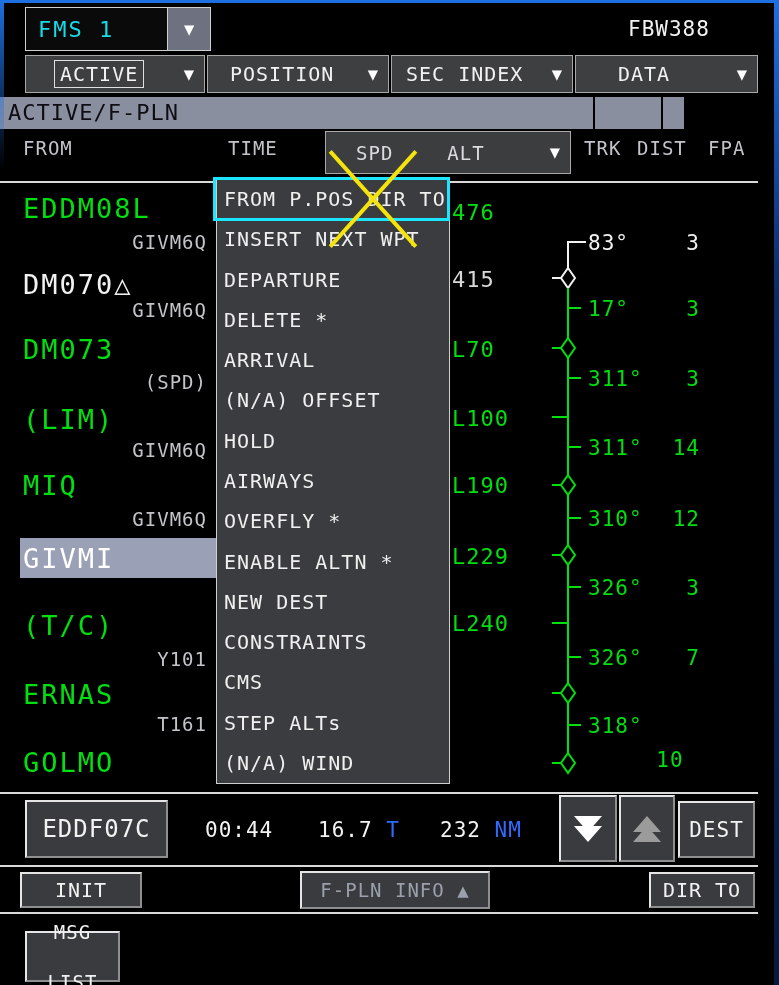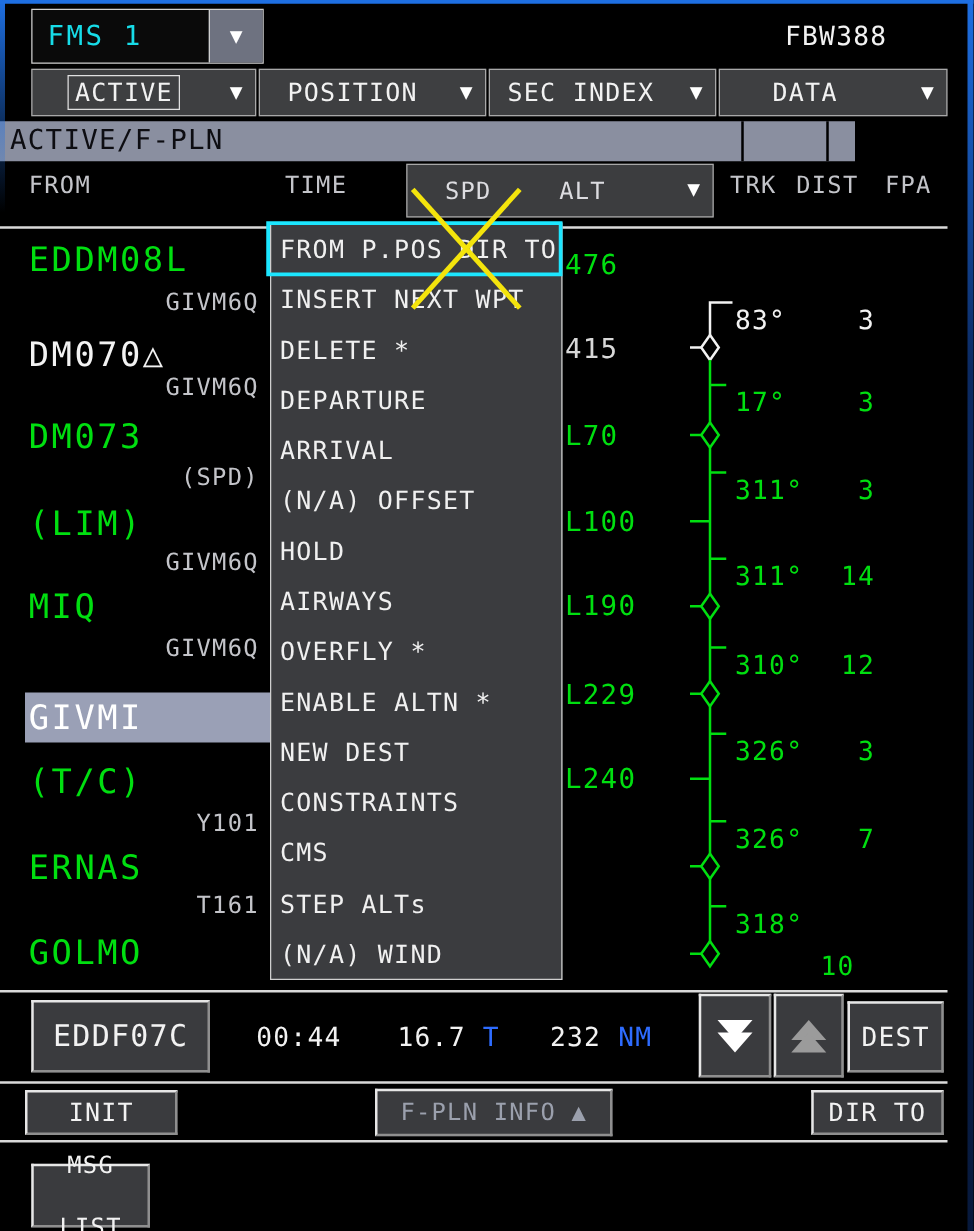--- a/index.html
+++ b/index.html
@@ -18,21 +18,21 @@
   .edge-right{right:0;top:0;width:5px;height:985px;background:linear-gradient(#1e6fe2,#0b2a62 30%,#07193c);z-index:20;}
   
   .btn{background:#3a3b3e;border:2px solid;border-color:#e6e6e6 #8f8f8f #8f8f8f #e6e6e6;
        color:#f2f2f2;display:flex;align-items:center;justify-content:center;box-sizing:border-box;}
   .ddbtn{background:#3e3f41;border:1px solid #a8a8a8;color:#f2f2f2;display:flex;align-items:center;box-sizing:border-box;}
   .tri-down{font-size:17px;color:#fff;line-height:1;}
   .hline{background:#d9d9d9;height:2px;}
   .sub{font-size:19px;letter-spacing:1px;color:#c3c4c9;text-align:right;width:185px;}
   .wpt{font-size:27px;letter-spacing:2px;}
   .altv{font-size:22px;letter-spacing:1px;}
-  .legv{font-size:21px;letter-spacing:1px;margin-top:13px;}
+  .legv{font-size:21px;letter-spacing:1px;}
   .menu{left:216px;top:178px;width:234px;height:606px;background:#3b3c3f;border:1px solid #cfcfcf;
         z-index:5;display:flex;flex-direction:column;box-sizing:border-box;}
   .menu-item{flex:1;display:flex;align-items:center;padding-left:7px;font-size:20px;letter-spacing:1px;color:#f0f0f0;}
   .sel-ring{left:213px;top:177px;width:237px;height:44px;border:3px solid #1ce6ff;z-index:6;box-sizing:border-box;}
   .xbar{width:128px;height:4px;background:#f4e40c;z-index:10;left:309px;top:197px;}
   .arrowstack{display:flex;flex-direction:column;align-items:center;justify-content:center;}
   .tri{width:0;height:0;border-left:14px solid transparent;border-right:14px solid transparent;}
   .tri.down{border-top:16px solid #fff;margin:-3px 0;}
   .tri.up{border-bottom:16px solid #9b9b9b;margin:-3px 0;}
 </style>
@@ -92,21 +92,21 @@
   <div class="abs wpt green" style="left:23px;top:193px;">EDDM08L</div>
   <div class="abs sub" style="left:22px;top:231px;">GIVM6Q</div>
   <div class="abs wpt white" style="left:23px;top:269px;">DM070△</div>
   <div class="abs sub" style="left:22px;top:299px;">GIVM6Q</div>
   <div class="abs wpt green" style="left:23px;top:334px;">DM073</div>
   <div class="abs sub" style="left:22px;top:371px;">(SPD)</div>
   <div class="abs wpt green" style="left:23px;top:404px;">(LIM)</div>
   <div class="abs sub" style="left:22px;top:439px;">GIVM6Q</div>
   <div class="abs wpt green" style="left:23px;top:470px;">MIQ</div>
   <div class="abs sub" style="left:22px;top:508px;">GIVM6Q</div>
-  <div class="abs" style="left:20px;top:554px;width:217px;height:40px;background:#9aa0b6;">
+  <div class="abs" style="left:20px;top:538px;width:217px;height:40px;background:#9aa0b6;">
     <span class="wpt" style="position:absolute;left:3px;top:5px;color:#fff;">GIVMI</span>
   </div>
   <div class="abs wpt green" style="left:23px;top:610px;">(T/C)</div>
   <div class="abs sub" style="left:22px;top:648px;">Y101</div>
   <div class="abs wpt green" style="left:23px;top:679px;">ERNAS</div>
   <div class="abs sub" style="left:22px;top:713px;">T161</div>
   <div class="abs wpt green" style="left:23px;top:747px;">GOLMO</div>
 
   <div class="abs altv green" style="left:452px;top:200px;">476</div>
   <div class="abs altv gray" style="left:452px;top:267px;color:#d8d8d8;">415</div>
@@ -160,22 +160,22 @@
   <div class="abs legv green" style="left:588px;top:576px;">326°</div>
   <div class="abs legv green" style="left:640px;top:576px;width:60px;text-align:right;">3</div>
   <div class="abs legv green" style="left:588px;top:646px;">326°</div>
   <div class="abs legv green" style="left:640px;top:646px;width:60px;text-align:right;">7</div>
   <div class="abs legv green" style="left:588px;top:714px;">318°</div>
   <div class="abs legv green" style="left:640px;top:748px;width:60px;text-align:center;">10</div>
 
   <div class="abs menu">
     <div class="menu-item">FROM P.POS DIR TO</div>
     <div class="menu-item">INSERT NEXT WPT</div>
+    <div class="menu-item">DEPARTURE</div>
     <div class="menu-item">DELETE *</div>
-    <div class="menu-item">DEPARTURE</div>
     <div class="menu-item disabled">ARRIVAL</div>
     <div class="menu-item disabled">(N/A) OFFSET</div>
     <div class="menu-item">HOLD</div>
     <div class="menu-item">AIRWAYS</div>
     <div class="menu-item">OVERFLY *</div>
     <div class="menu-item">ENABLE ALTN *</div>
     <div class="menu-item">NEW DEST</div>
     <div class="menu-item">CONSTRAINTS</div>
     <div class="menu-item">CMS</div>
     <div class="menu-item">STEP ALTs</div>

